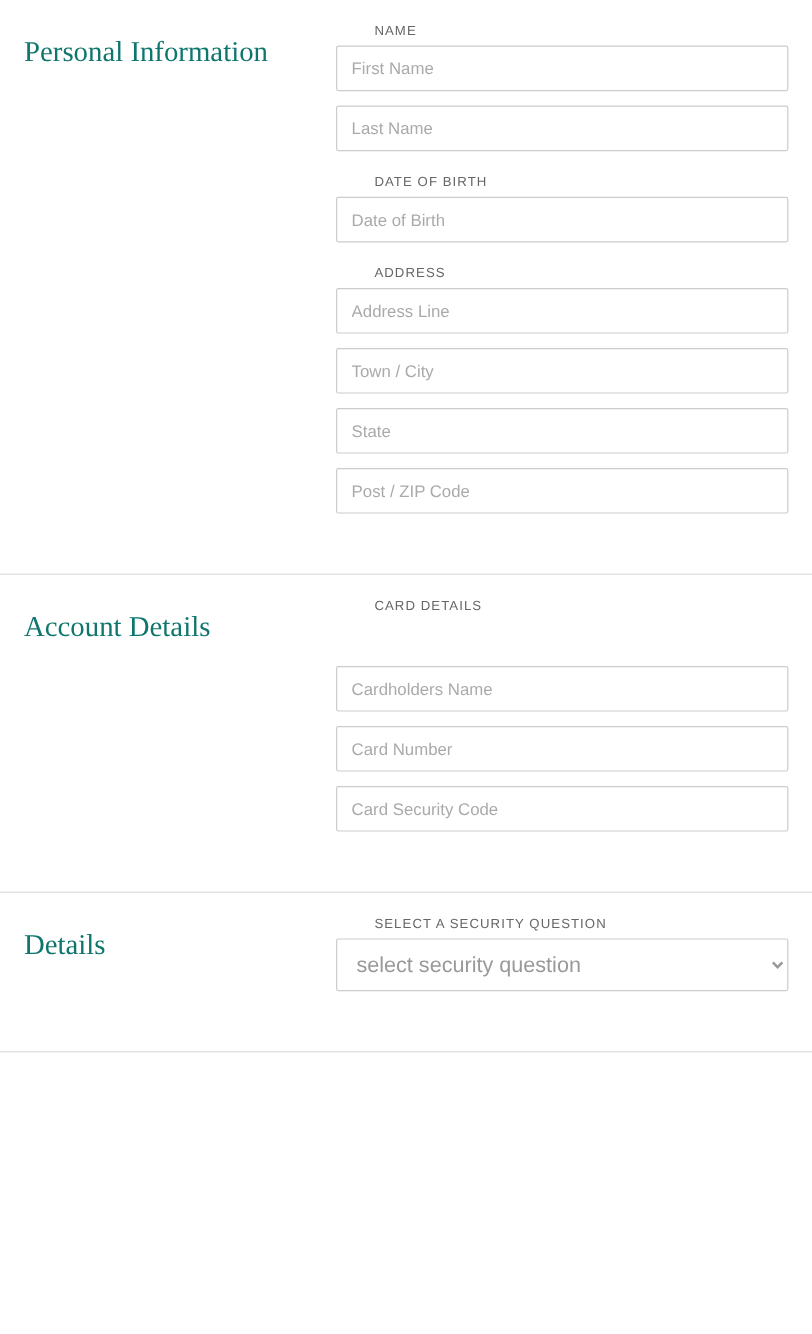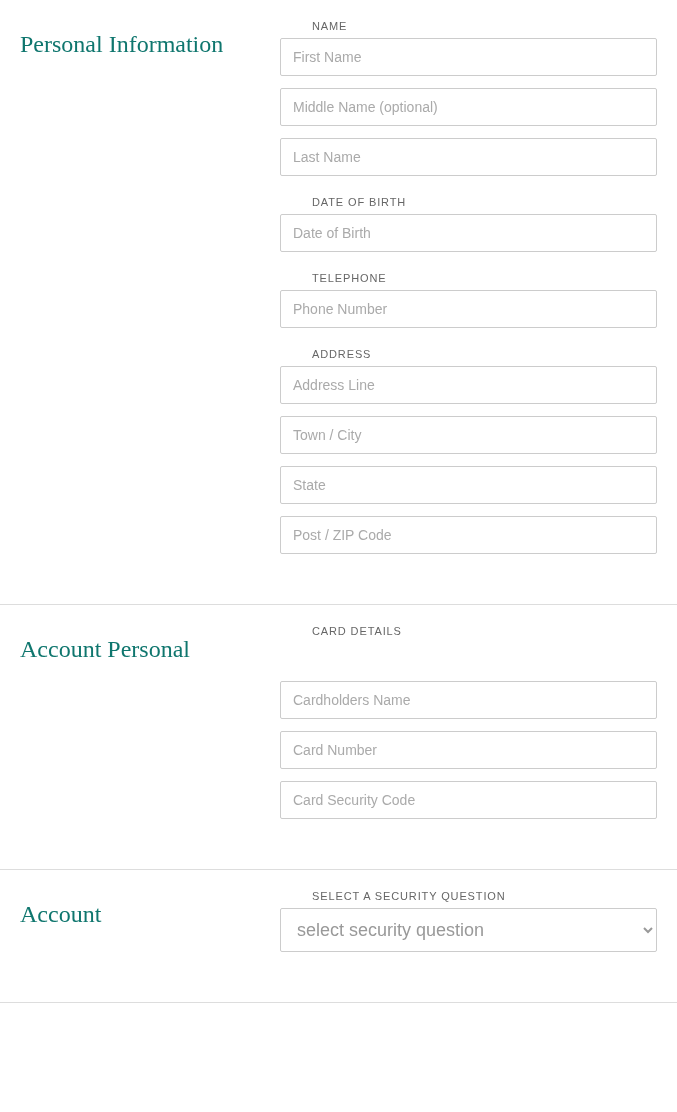--- a/index.html
+++ b/index.html
@@ -124,69 +124,64 @@
 <div class="section">
   <div class="section-label">
     <h2 class="section-title">Personal Information</h2>
   </div>
   <div class="section-content">
 
     <div class="field-group">
       <div class="field-label">NAME</div>
       <div class="name-inputs">
         <input class="form-input" type="text" placeholder="First Name" style="">
-        <input class="form-input" type="text" placeholder="Middle Name (optional)" style="">
         <input class="form-input" type="text" placeholder="Last Name" style="">
       </div>
     </div>
 
     <div class="field-group">
       <div class="field-label">DATE OF BIRTH</div>
       <input class="form-input" type="text" placeholder="Date of Birth" style="">
     </div>
 
-    <div class="field-group">
-      <div class="field-label">TELEPHONE</div>
-      <input class="form-input" type="text" placeholder="Phone Number" style="">
-    </div>
 
     <div class="field-group">
       <div class="field-label">ADDRESS</div>
       <div class="address-inputs">
         <input class="form-input" type="text" placeholder="Address Line" style="">
         <input class="form-input" type="text" placeholder="Town / City" style="">
         <input class="form-input" type="text" placeholder="State" style="">
         <input class="form-input" type="text" placeholder="Post / ZIP Code" style="">
       </div>
     </div>
 
   </div>
 </div>
 
 <div class="section">
   <div class="section-label">
-    <h2 class="section-title">Account Personal</h2>
+    <h2 class="section-title">Account Details</h2>
   </div>
   <div class="section-content">
 
     <div class="field-group">
       <div class="field-label">CARD DETAILS</div>
       <div class="card-inputs">
         <input class="form-input" type="text" placeholder="Cardholders Name" style="">
         <input class="form-input" type="text" placeholder="Card Number" style="">
         <input class="form-input" type="text" placeholder="Card Security Code" style="">
       </div>
     </div>
 
   </div>
 </div>
 
 <div class="section">
   <div class="section-label">
-    <h2 class="section-title">Account</h2>
+    <h2 class="section-title">Details</h2>
   </div>
   <div class="section-content">
 
     <div class="field-group">
       <div class="field-label">SELECT A SECURITY QUESTION</div>
       <div class="security-inputs">
         <select class="form-select">
           <option value="">select security question</option>
           <option value="pet">What was the name of your first pet?</option>
           <option value="maiden">What is your mother's maiden name?</option>

